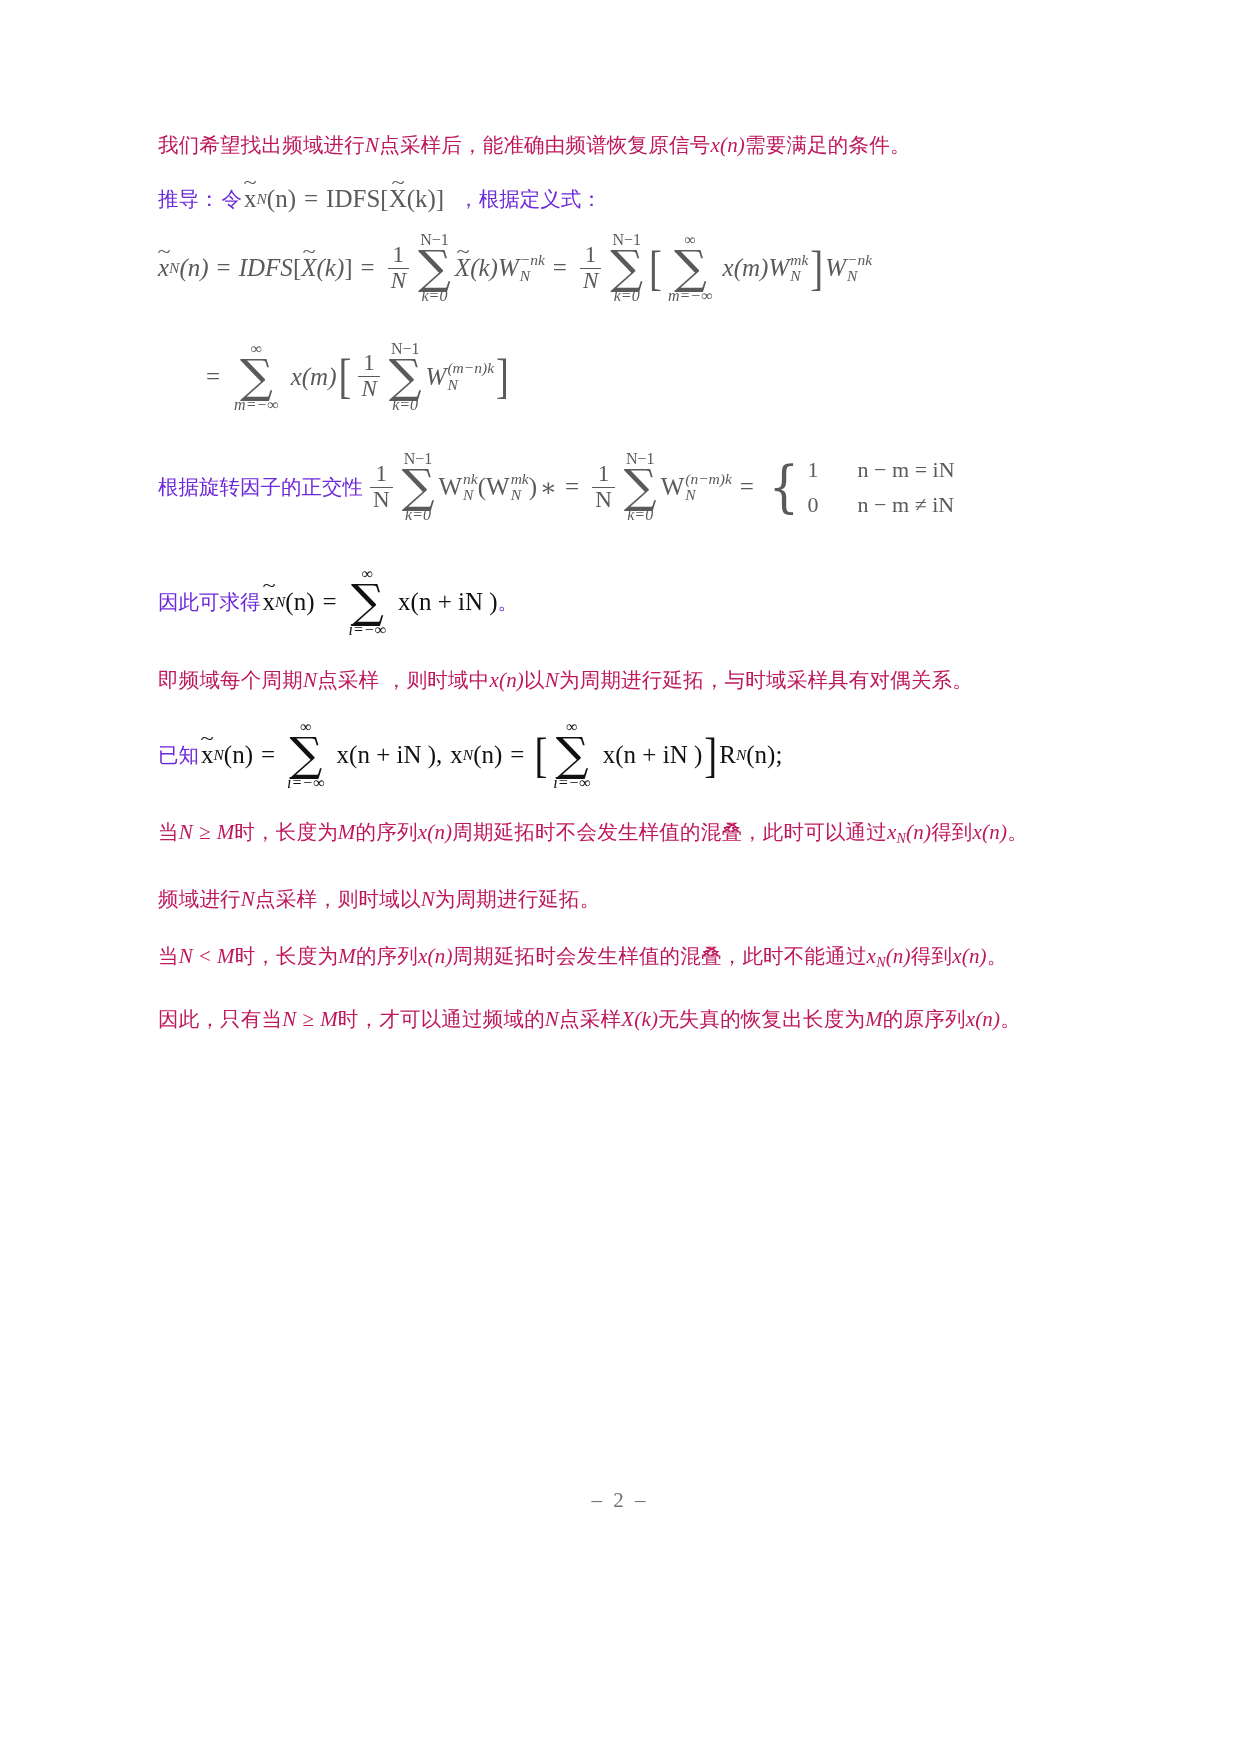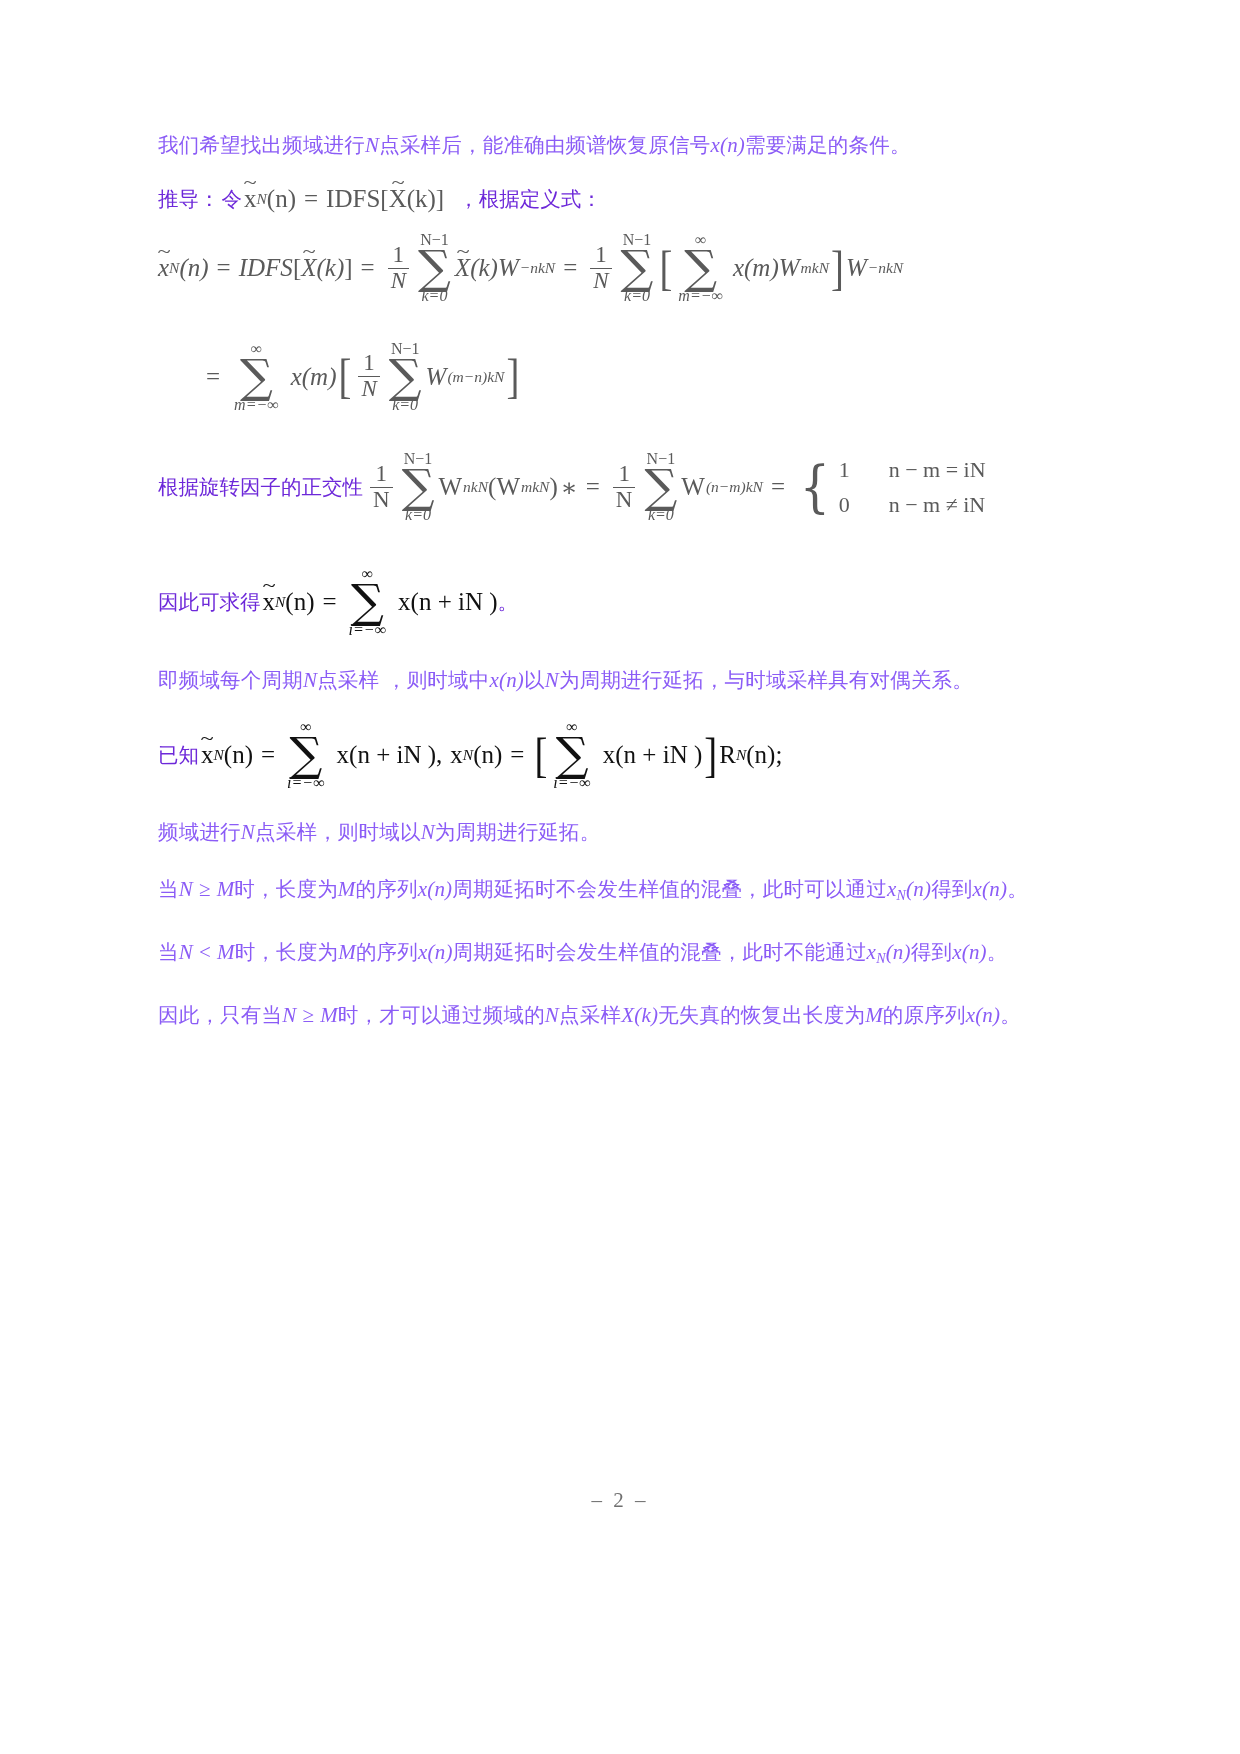--- a/index.html
+++ b/index.html
@@ -31,21 +31,21 @@
     position: absolute;
     left: 158px;
     top: 122px;
     width: 925px;
   }
   p.para {
     margin: 0 0 10px 0;
     font-family: "DejaVu Sans", "Liberation Sans", sans-serif;
     font-size: 20.5px;
     line-height: 47px;
-    color: #8b5cf6;
+    color: #be185d;
     text-align: justify;
     letter-spacing: 0.2px;
   }
   .mi {
     font-family: "Liberation Serif", "DejaVu Serif", serif;
     font-style: italic;
     font-size: 21px;
   }
   .mn, .mo {
     font-family: "Liberation Serif", "DejaVu Serif", serif;
@@ -116,21 +116,21 @@
     font-style: normal;
     font-family: "DejaVu Serif", serif;
   }
   .sub-s {
     font-size: 0.62em;
     vertical-align: -0.30em;
     font-style: italic;
   }
   .subsup {
     display: inline-flex;
-    flex-direction: row;
+    flex-direction: column;
     align-items: flex-start;
     vertical-align: middle;
     line-height: 1.05;
     font-size: 0.62em;
     margin-left: 1px;
   }
   .subsup .up { font-style: italic; }
   .subsup .dn { font-style: italic; }
   .brk {
     font-size: 1.55em;
@@ -419,29 +419,29 @@
         <span class="it" style="margin-left:8px;">x</span>
           <span class="it">(n + iN )</span>
         <span class="brk">]</span>
         <span class="it">R</span>
           <span class="sub-s">N</span>
           <span class="it">(n)</span>
         <span class="rm">;</span>
       </span>
     </div>
 
+    <p class="para">
+      <span>当</span><span class="mi">N</span><span class="mo" style="margin:0 6px;">≥</span><span class="mi">M</span><span>时，长度为</span><span class="mi">M</span><span>的序列</span><span class="mi">x(n)</span><span>周期延拓时不会发生样值的混叠，此时可以通过</span><span class="mi"><span>x</span><sub class="sb">N</sub><span>(n)</span></span><span>得到</span><span class="mi">x(n)</span><span>。</span>
+    </p>
+
     <p class="para" style="margin-top:14px;">
       <span>频域进行</span><span class="mi">N</span><span>点采样，则时域以</span><span class="mi">N</span><span>为周期进行延拓。</span>
     </p>
 
     <p class="para">
-      <span>当</span><span class="mi">N</span><span class="mo" style="margin:0 6px;">≥</span><span class="mi">M</span><span>时，长度为</span><span class="mi">M</span><span>的序列</span><span class="mi">x(n)</span><span>周期延拓时不会发生样值的混叠，此时可以通过</span><span class="mi"><span>x</span><sub class="sb">N</sub><span>(n)</span></span><span>得到</span><span class="mi">x(n)</span><span>。</span>
-    </p>
-
-    <p class="para">
       <span>当</span><span class="mi">N</span><span class="mo" style="margin:0 6px;">&lt;</span><span class="mi">M</span><span>时，长度为</span><span class="mi">M</span><span>的序列</span><span class="mi">x(n)</span><span>周期延拓时会发生样值的混叠，此时不能通过</span><span class="mi"><span>x</span><sub class="sb">N</sub><span>(n)</span></span><span>得到</span><span class="mi">x(n)</span><span>。</span>
     </p>
 
     <p class="para">
       <span>因此，只有当</span><span class="mi">N</span><span class="mo" style="margin:0 6px;">≥</span><span class="mi">M</span><span>时，才可以通过频域的</span><span class="mi">N</span><span>点采样</span><span class="mi">X(k)</span><span>无失真的恢复出长度为</span><span class="mi">M</span><span>的原序列</span><span class="mi">x(n)</span><span>。</span>
     </p>
 
   </div>
 
   <div class="footer">– 2 –</div>

